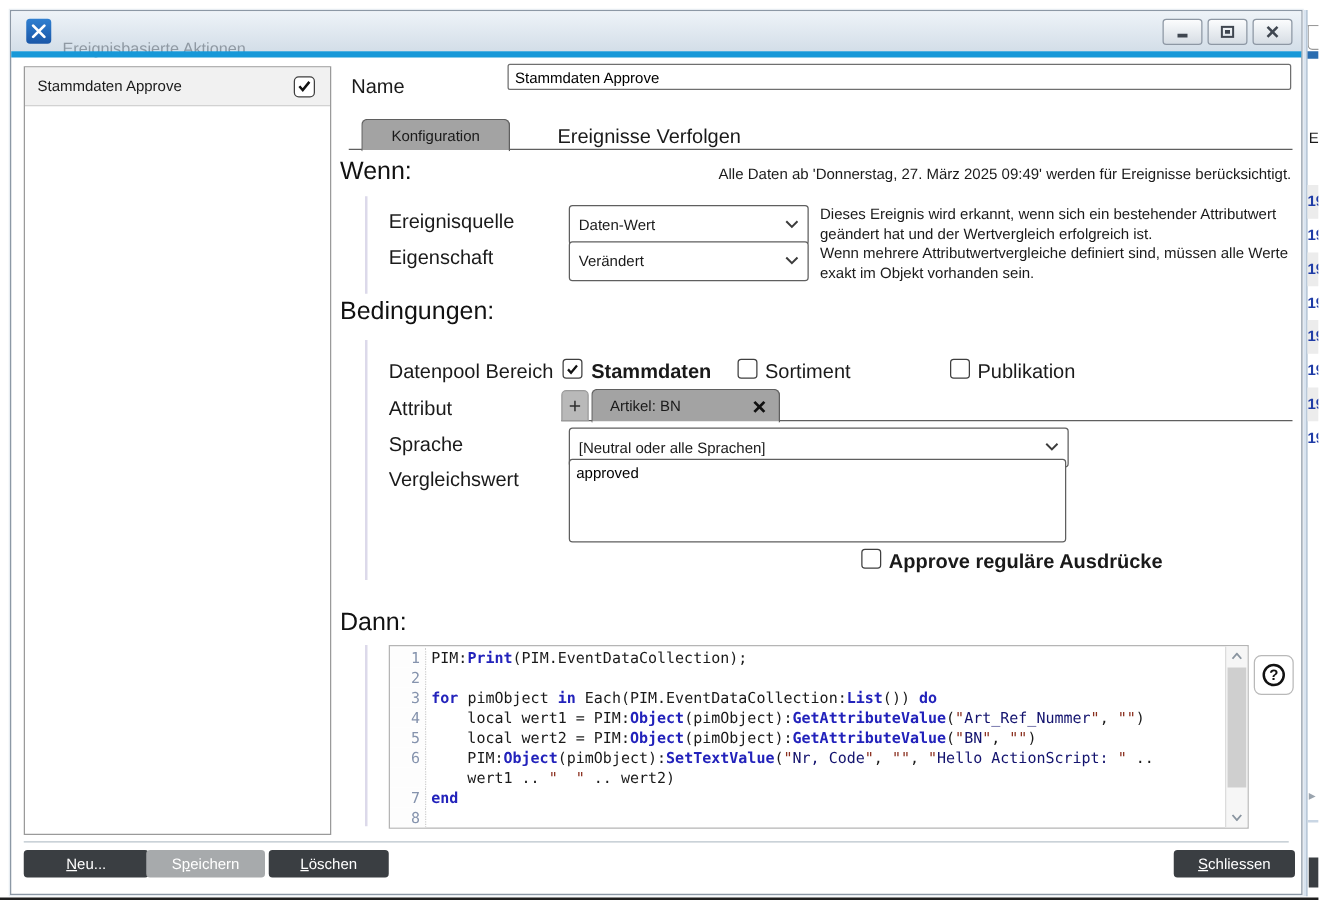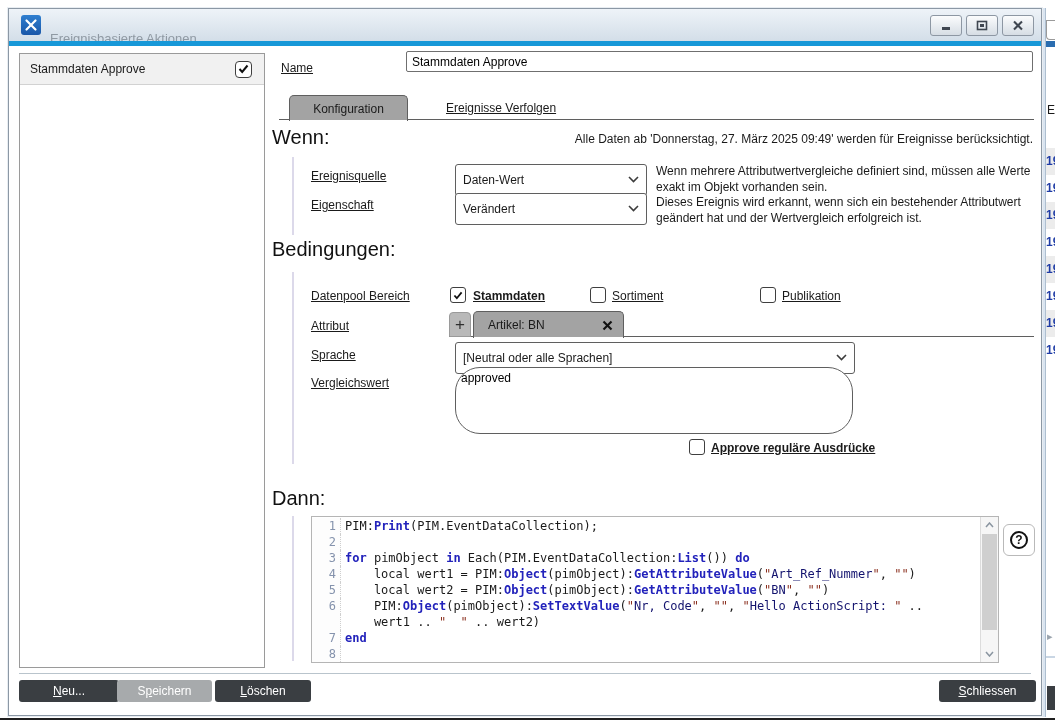--- a/index.html
+++ b/index.html
@@ -17,21 +17,21 @@
   .win-btn{width:30px;height:19px;border:1px solid #8d97a3;border-radius:3px;
            background:linear-gradient(#fbfcfd,#d6dde4);display:flex;align-items:center;justify-content:center;cursor:default;}
   .accent{position:absolute;left:0;top:32px;right:0;height:5px;}
   
   .left-panel{position:absolute;left:10px;top:44px;width:244px;height:613px;background:#ffffff;
               border:1px solid #9a9a9a;}
   .list-row{height:30px;background:#f1f1f1;border-bottom:1px solid #d2d2d2;
             display:flex;align-items:center;padding:0 12px 0 10px;font-size:12px;}
   .list-row .grow{flex:1;}
   
-  .lbl{position:absolute;font-size:12px;white-space:nowrap;text-decoration:underline;}
+  .lbl{position:absolute;font-size:16px;white-space:nowrap;}
   .heading{position:absolute;font-size:20px;color:#111;white-space:nowrap;}
   .txtinput{position:absolute;border:1px solid #6f6f6f;border-radius:2px;background:#fff;
             font-family:"Liberation Sans",sans-serif;font-size:12px;padding:2px 5px;box-sizing:border-box;}
   .dd{position:absolute;border:1px solid #5f5f5f;border-radius:3px;background:#fff;height:32px;
       box-sizing:border-box;display:flex;align-items:center;font-size:12px;padding-left:7px;cursor:default;}
   .dd .chev{position:absolute;right:7px;top:7px;}
   .cb{position:absolute;width:16px;height:16px;border:1.5px solid #3f3f3f;border-radius:3px;
       background:#fff;box-sizing:border-box;display:flex;align-items:center;justify-content:center;}
   .cb svg{visibility:hidden;}
   .cb.on svg{visibility:visible;}
@@ -187,22 +187,22 @@
     <div class="dd" style="left:446px;top:184px;width:192px;">
       <span>Verändert</span>
       <span class="chev">
         <svg width="11" height="7" viewBox="0 0 11 7">
             <path d="M1 1 L5.5 5.5 L10 1" fill="none" stroke="#3c3c3c" stroke-width="1.6"></path>
           </svg>
       </span>
     </div>
 
     <div class="info-text" style="left:647px;top:155px;width:383px;">
+      <div>Dieses Ereignis wird erkannt, wenn sich ein bestehender Attributwert geändert hat und der Wertvergleich erfolgreich ist.</div>
       <div>Wenn mehrere Attributwertvergleiche definiert sind, müssen alle Werte exakt im Objekt vorhanden sein.</div>
-      <div>Dieses Ereignis wird erkannt, wenn sich ein bestehender Attributwert geändert hat und der Wertvergleich erfolgreich ist.</div>
     </div>
 
     <div class="heading" style="left:263px;top:229px;">Bedingungen:</div>
     <div class="vline" style="left:283px;top:263px;height:192px;"></div>
 
     <div class="lbl" style="left:302px;top:280px;">Datenpool Bereich</div>
 
     <span class="cb on" style="left:441px;top:278px;">
       <svg width="10" height="9" viewBox="0 0 11 10">
           <path d="M1.5 5 L4.2 8 L9.5 1.5" fill="none" stroke="#111" stroke-width="2"></path>
@@ -245,21 +245,21 @@
     <div class="dd" style="left:446px;top:333px;width:400px;">
       <span>[Neutral oder alle Sprachen]</span>
       <span class="chev">
         <svg width="11" height="7" viewBox="0 0 11 7">
             <path d="M1 1 L5.5 5.5 L10 1" fill="none" stroke="#3c3c3c" stroke-width="1.6"></path>
           </svg>
       </span>
     </div>
 
     <div class="lbl" style="left:302px;top:367px;">Vergleichswert</div>
-    <textarea class="ta" style="left: 446px; top: 358px; width: 398px; height: 67px; border-radius: 25px;">approved</textarea>
+    <textarea class="ta" style="left: 446px; top: 358px; width: 398px; height: 67px;">approved</textarea>
 
     <span class="cb" style="left:680px;top:430px;">
       <svg width="10" height="9" viewBox="0 0 11 10">
           <path d="M1.5 5 L4.2 8 L9.5 1.5" fill="none" stroke="#111" stroke-width="2"></path>
         </svg>
     </span>
     <div class="lbl" style="left:702px;top:432px;font-weight:bold;">Approve reguläre Ausdrücke</div>
 
     <div class="heading" style="left:263px;top:478px;">Dann:</div>
     <div class="vline" style="left:283px;top:507px;height:145px;"></div>

